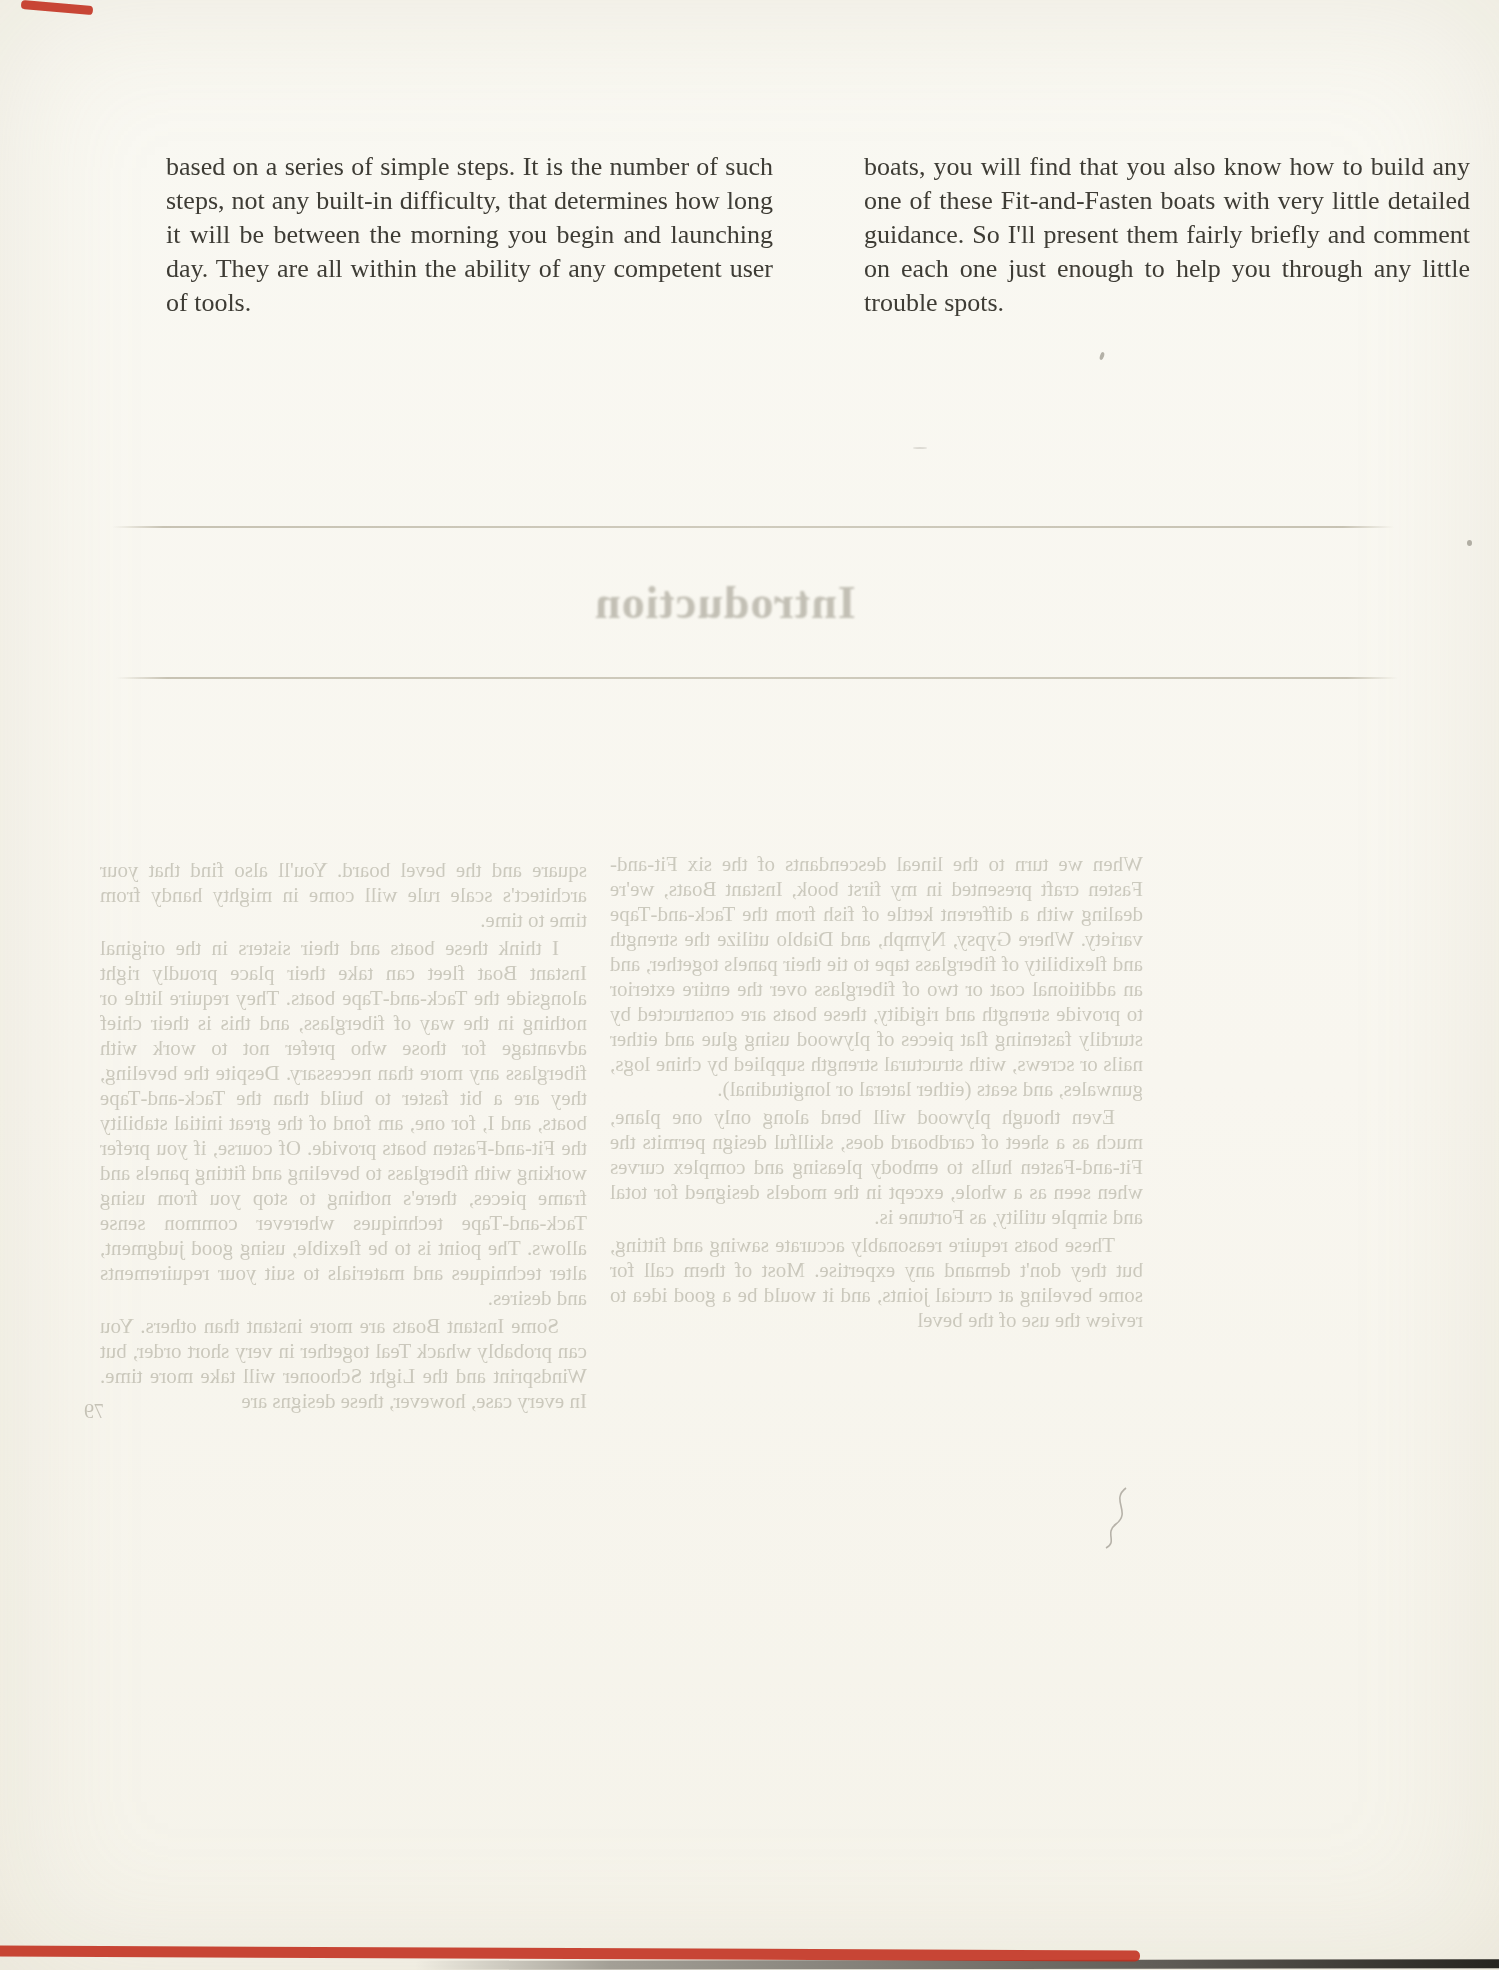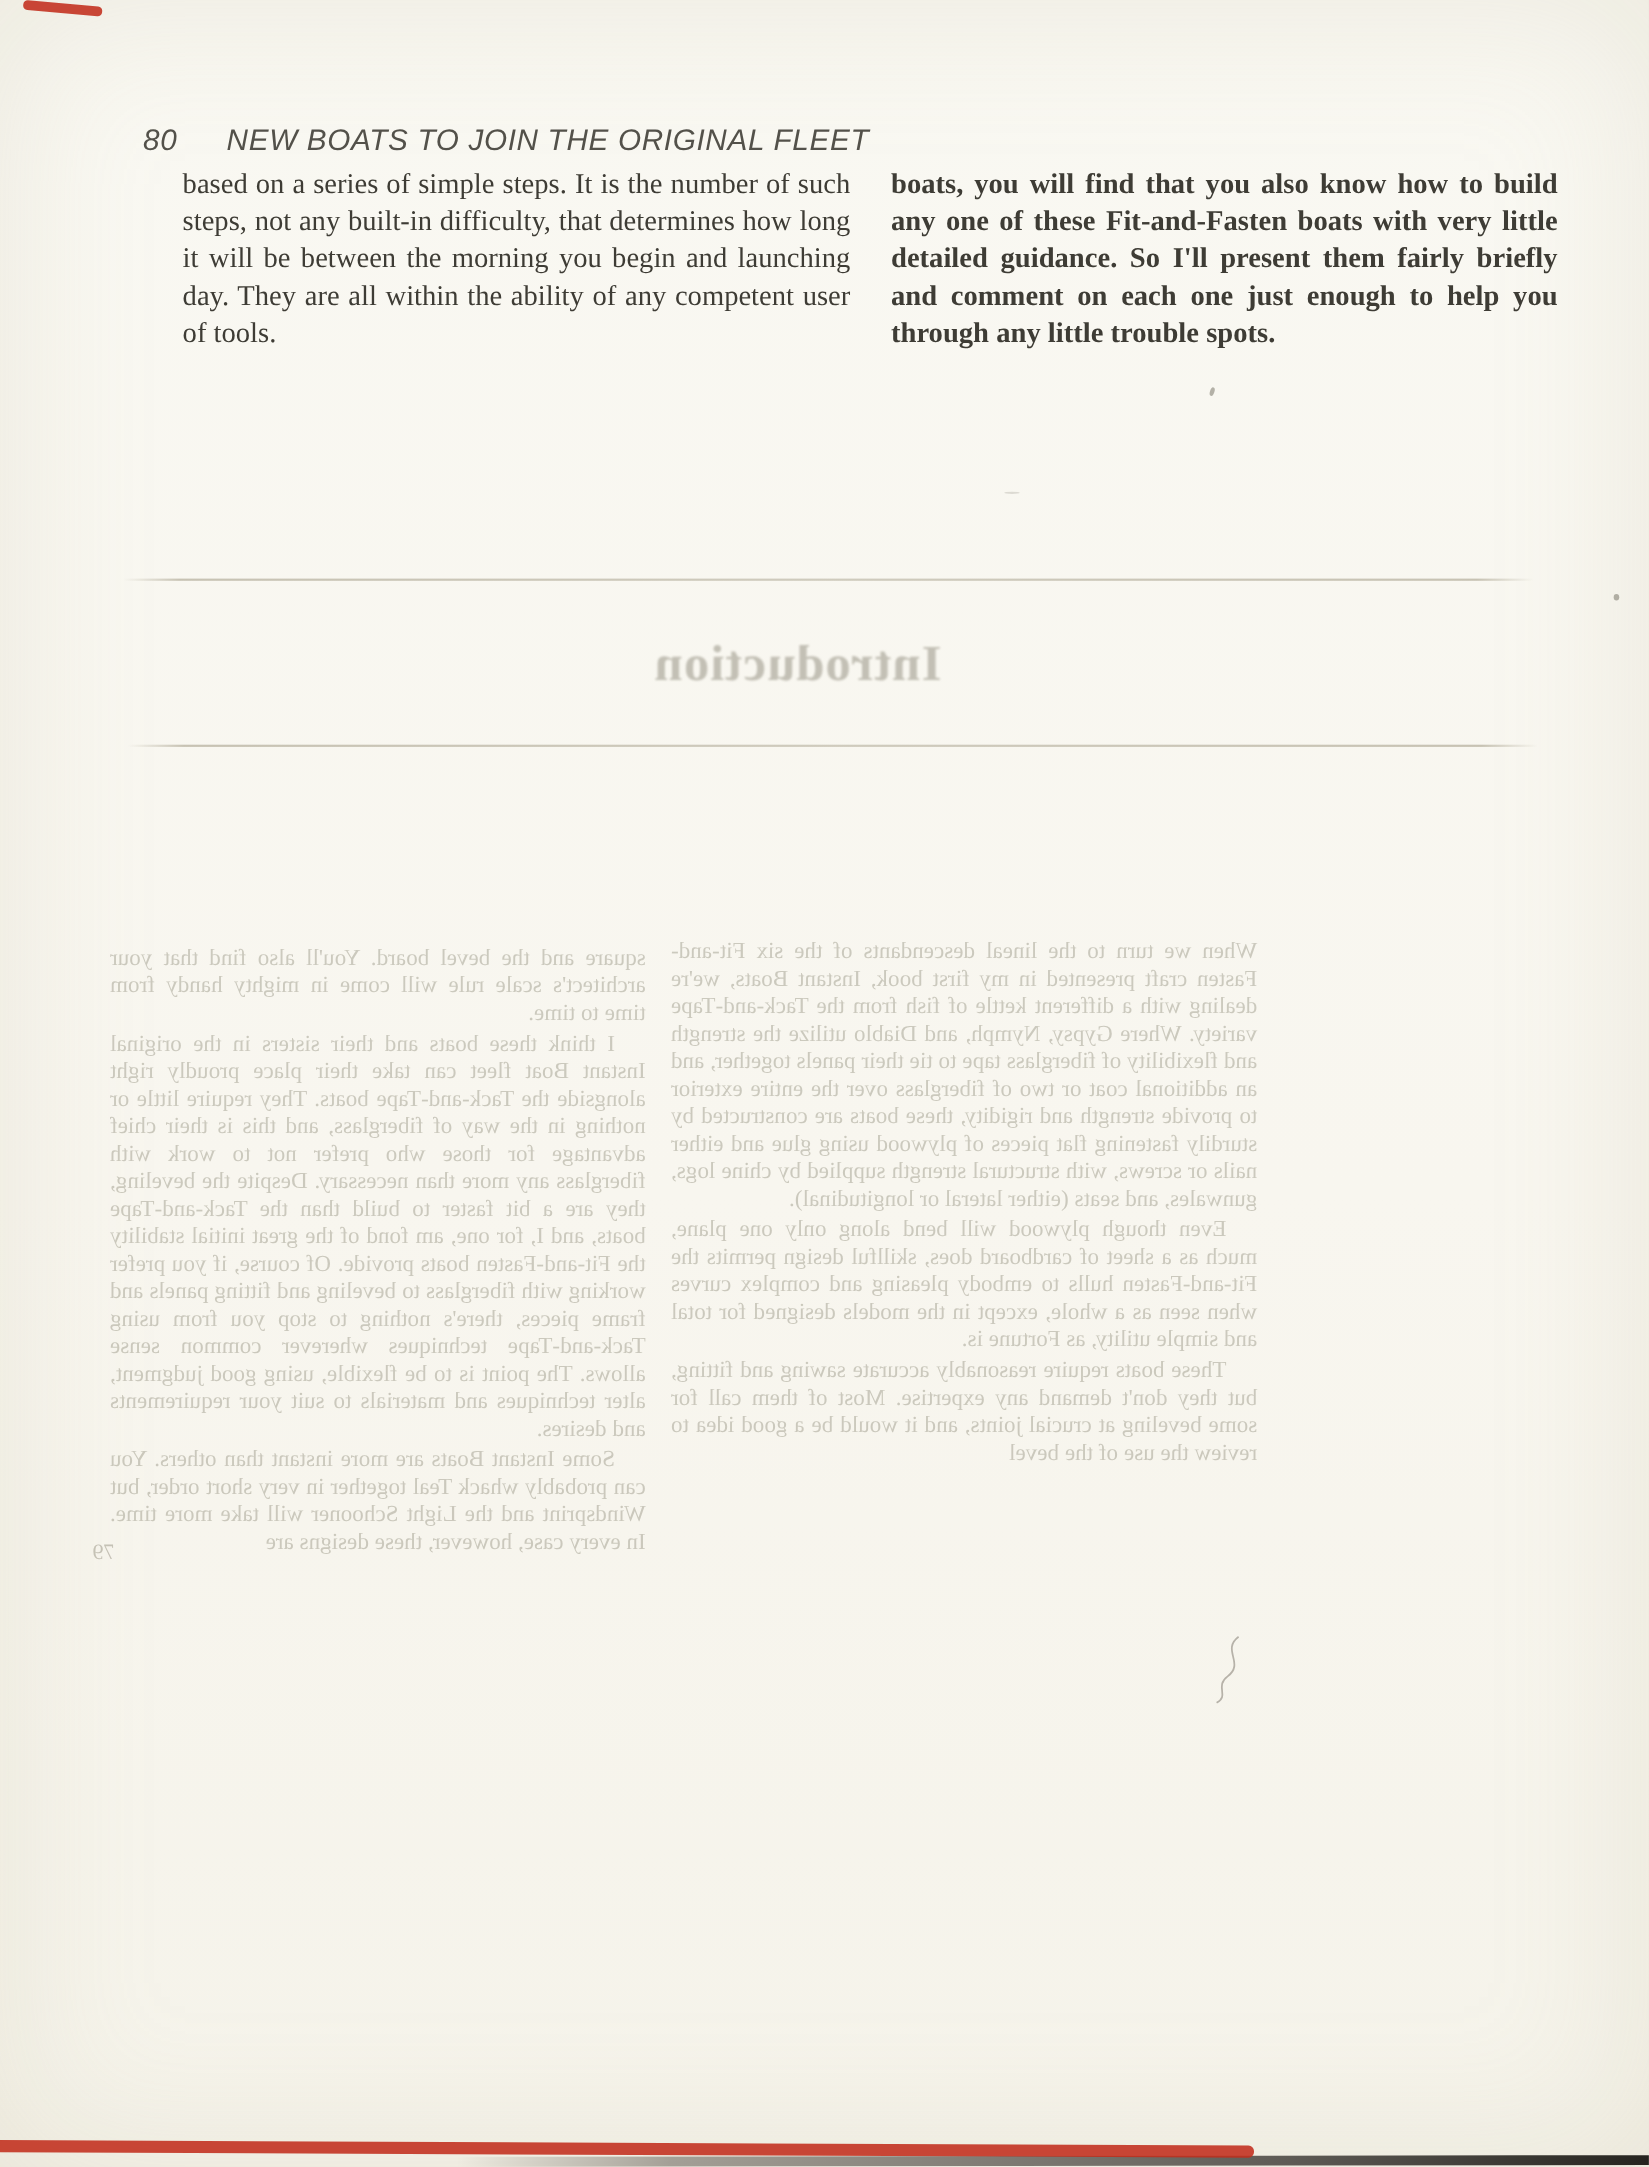--- a/index.html
+++ b/index.html
@@ -20,21 +20,21 @@
   }
   .running-head .pagenum{display:inline-block;width:76px;}
   .col{
     position:absolute;top:150px;
     font-size:26px;line-height:34px;color:#3e3c35;
     text-align:justify;
     margin-left:36px;
   }
   .col p{margin:0;}
   #left-col{left:130px;width:607px;}
-  #right-col{left:774px;width:606px;font-weight:bold;}
+  #right-col{left:828px;width:606px;}
   .cont-line{text-indent:38px;text-align-last:justify;}
   
   .bleed{color:rgba(118,113,94,.34);filter:blur(.7px);}
   .rule{
     position:absolute;height:2px;
     background:linear-gradient(90deg,rgba(150,142,118,0) 0%,rgba(150,142,118,.5) 4%,rgba(150,142,118,.42) 50%,rgba(150,142,118,.5) 96%,rgba(150,142,118,0) 100%);
   }
   #bleed-rule-top{left:112px;top:526px;width:1282px;}
   #bleed-rule-bottom{left:116px;top:677px;width:1282px;}
   #bleed-title{
@@ -73,23 +73,20 @@
   #speck-3{left:913px;top:447px;width:14px;height:2px;opacity:.4;}
   #hair-squiggle{position:absolute;left:1092px;top:1486px;}
 </style>
 </head>
 <body>
 
 <div id="scan">
 
   <div id="red-mark-top" class="red-mark"></div>
 
-  <div class="running-head">
-    <span class="pagenum">80</span><span>NEW BOATS TO JOIN THE ORIGINAL FLEET</span>
-  </div>
 
   <div id="left-col" class="col">
     <p>based on a series of simple steps. It is the number of such steps, not any built-in difficulty, that determines how long it will be between the morning you begin and launching day. They are all within the ability of any competent user of tools.</p>
   </div>
   <div id="right-col" class="col">
     <p>boats, you will find that you also know how to build any one of these Fit-and-Fasten boats with very little detailed guidance. So I'll present them fairly briefly and comment on each one just enough to help you through any little trouble spots.</p>
   </div>
 
   <div id="bleed-rule-top" class="rule"></div>
   <div id="bleed-title">Introduction</div>

